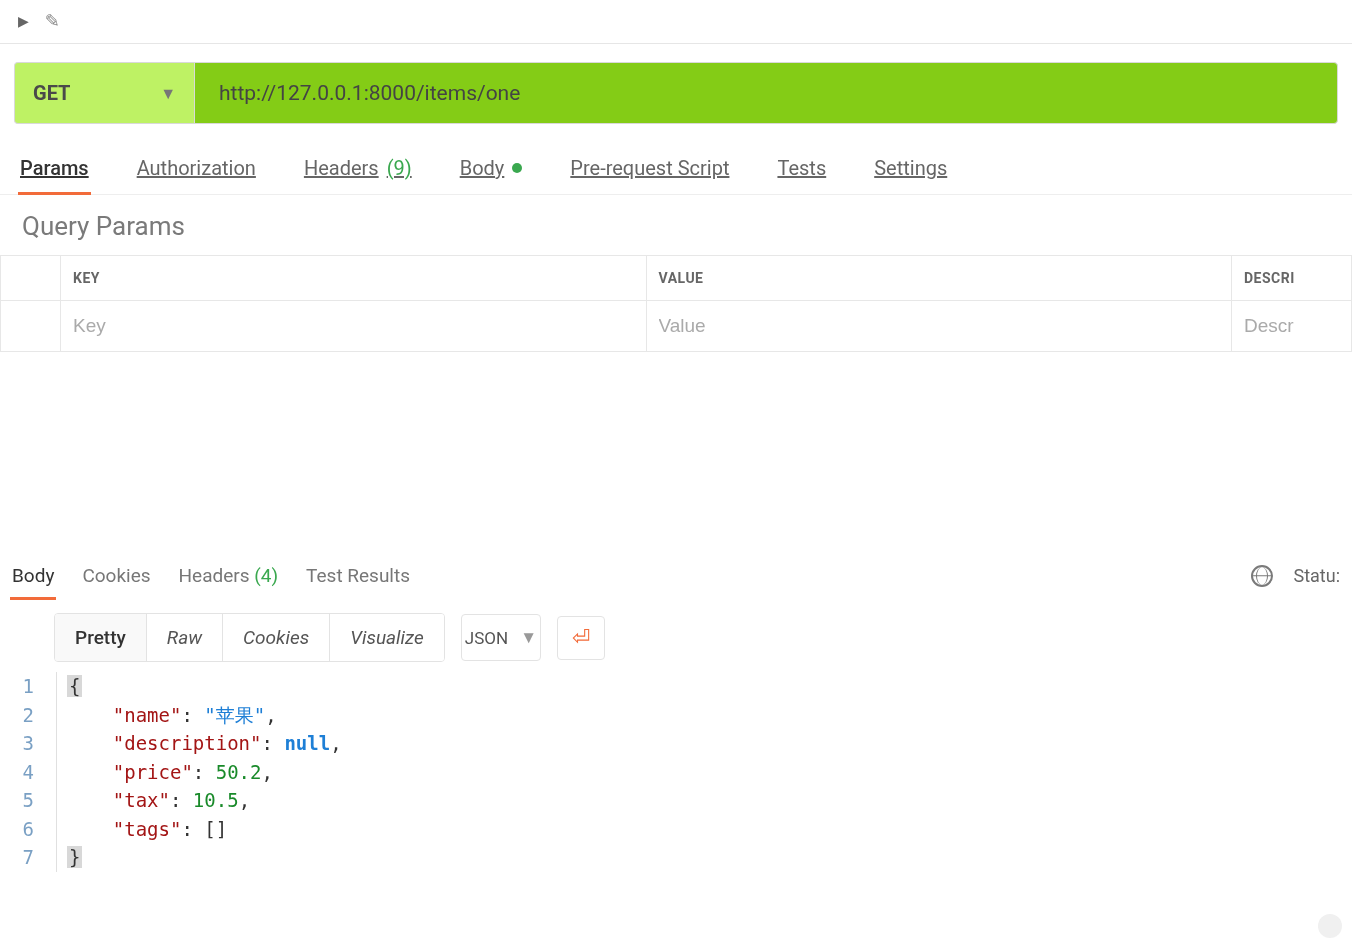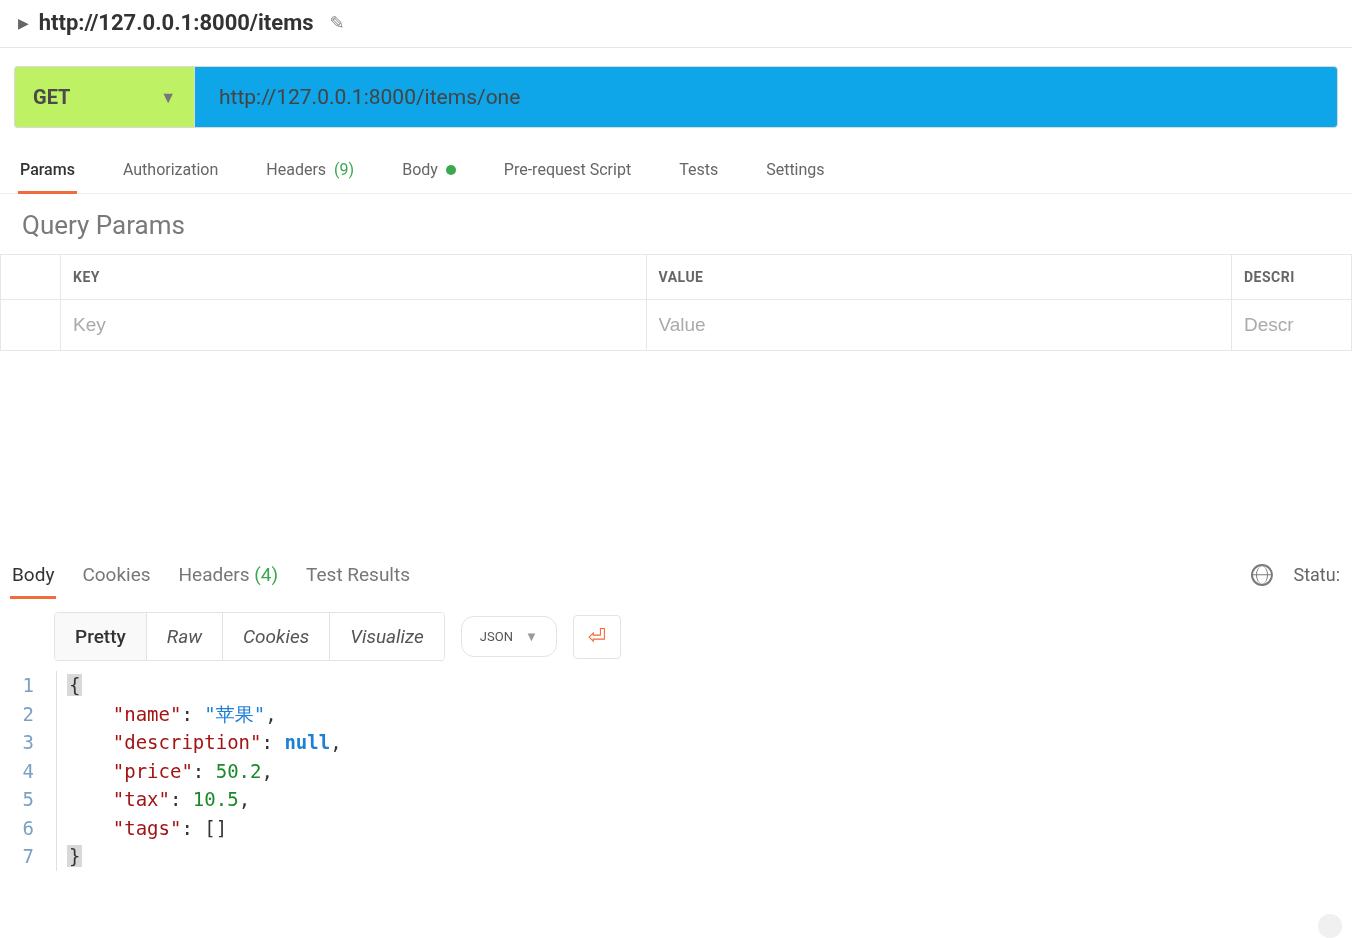--- a/index.html
+++ b/index.html
@@ -59,46 +59,47 @@
   font-size: 20px;
   font-weight: 700;
   color: #4a4a4a;
 }
 .method-select .chev {
   color: #777;
 }
 .url-input {
   flex: 1;
   border: 1px solid #d9d9d9;
-  background: #0ea5e9;
+  background: #84cc16;
   border-radius: 0 4px 4px 0;
   display: flex;
   align-items: center;
   padding: 18px 24px;
   font-size: 21px;
   color: #444;
 }
 
 
 .tabs {
   display: flex;
   align-items: center;
   gap: 48px;
   padding: 0 20px;
   border-bottom: 1px solid #eee;
 }
 .tab {
   padding: 14px 0 14px 0;
-  font-size: 16px;
+  font-size: 20px;
   color: #666;
   cursor: pointer;
   position: relative;
   display: flex;
   align-items: center;
   gap: 8px;
+  text-decoration: underline;
 }
 .tab.active {
   color: #333;
   font-weight: 500;
 }
 .tab.active::after {
   content: "";
   position: absolute;
   left: -2px; right: -2px;
   bottom: -1px;
@@ -224,26 +225,25 @@
 .btn-group .btn {
   padding: 12px 20px;
   font-size: 19px;
   color: #555;
   cursor: pointer;
   background: #fff;
 }
 .btn-group .btn + .btn { border-left: 1px solid #e3e3e3; font-style: italic; }
 .btn-group .btn.active { background: #f9f9f9; color: #333; font-weight: 500; }
 .select-group {
-  padding: 12px 18px;
-  font-size: 13px;
+  padding: 12px 3px;
+  font-size: 17px;
   color: #555;
   align-items: center;
   gap: 12px;
-  border-radius: 13px;
 }
 .select-group .chev { color: #999; }
 .icon-btn { padding: 10px 14px; align-items:center; }
 .wrap-icon {
   font-size: 22px;
   color: #f26b3a;
   line-height: 1;
 }
 
 
@@ -304,21 +304,20 @@
 }
 
 .page { position: relative; height: 938px; overflow:hidden; }
 </style>
 </head>
 <body>
 
 <div class="page">
   <div class="title-bar">
     <span class="arrow-icon">▶</span>
-    <span class="title">http://127.0.0.1:8000/items</span>
     <span class="edit-icon">✎</span>
   </div>
   <hr class="divider">
 
   <div class="request-row">
     <div class="method-select">
       <span class="method-text">GET</span>
       <span class="chev">▼</span>
     </div>
     <div class="url-input">

